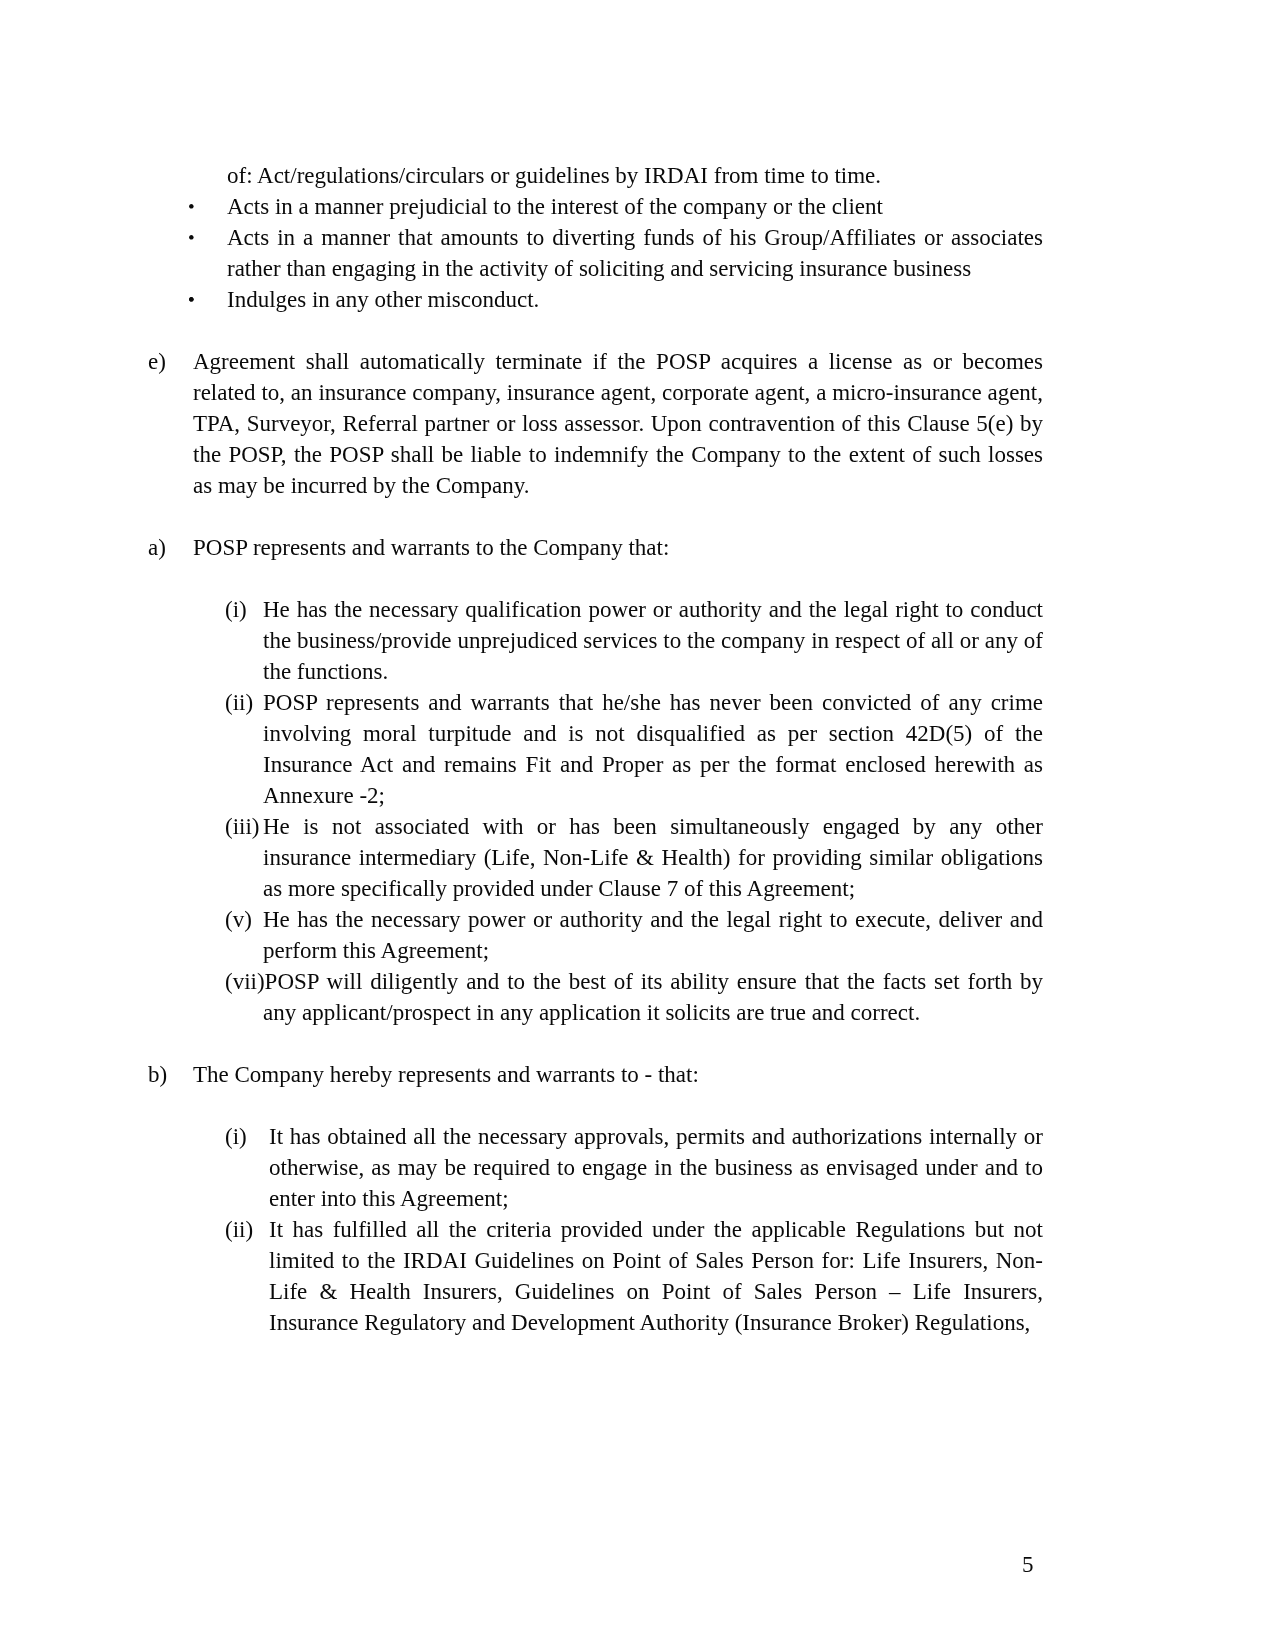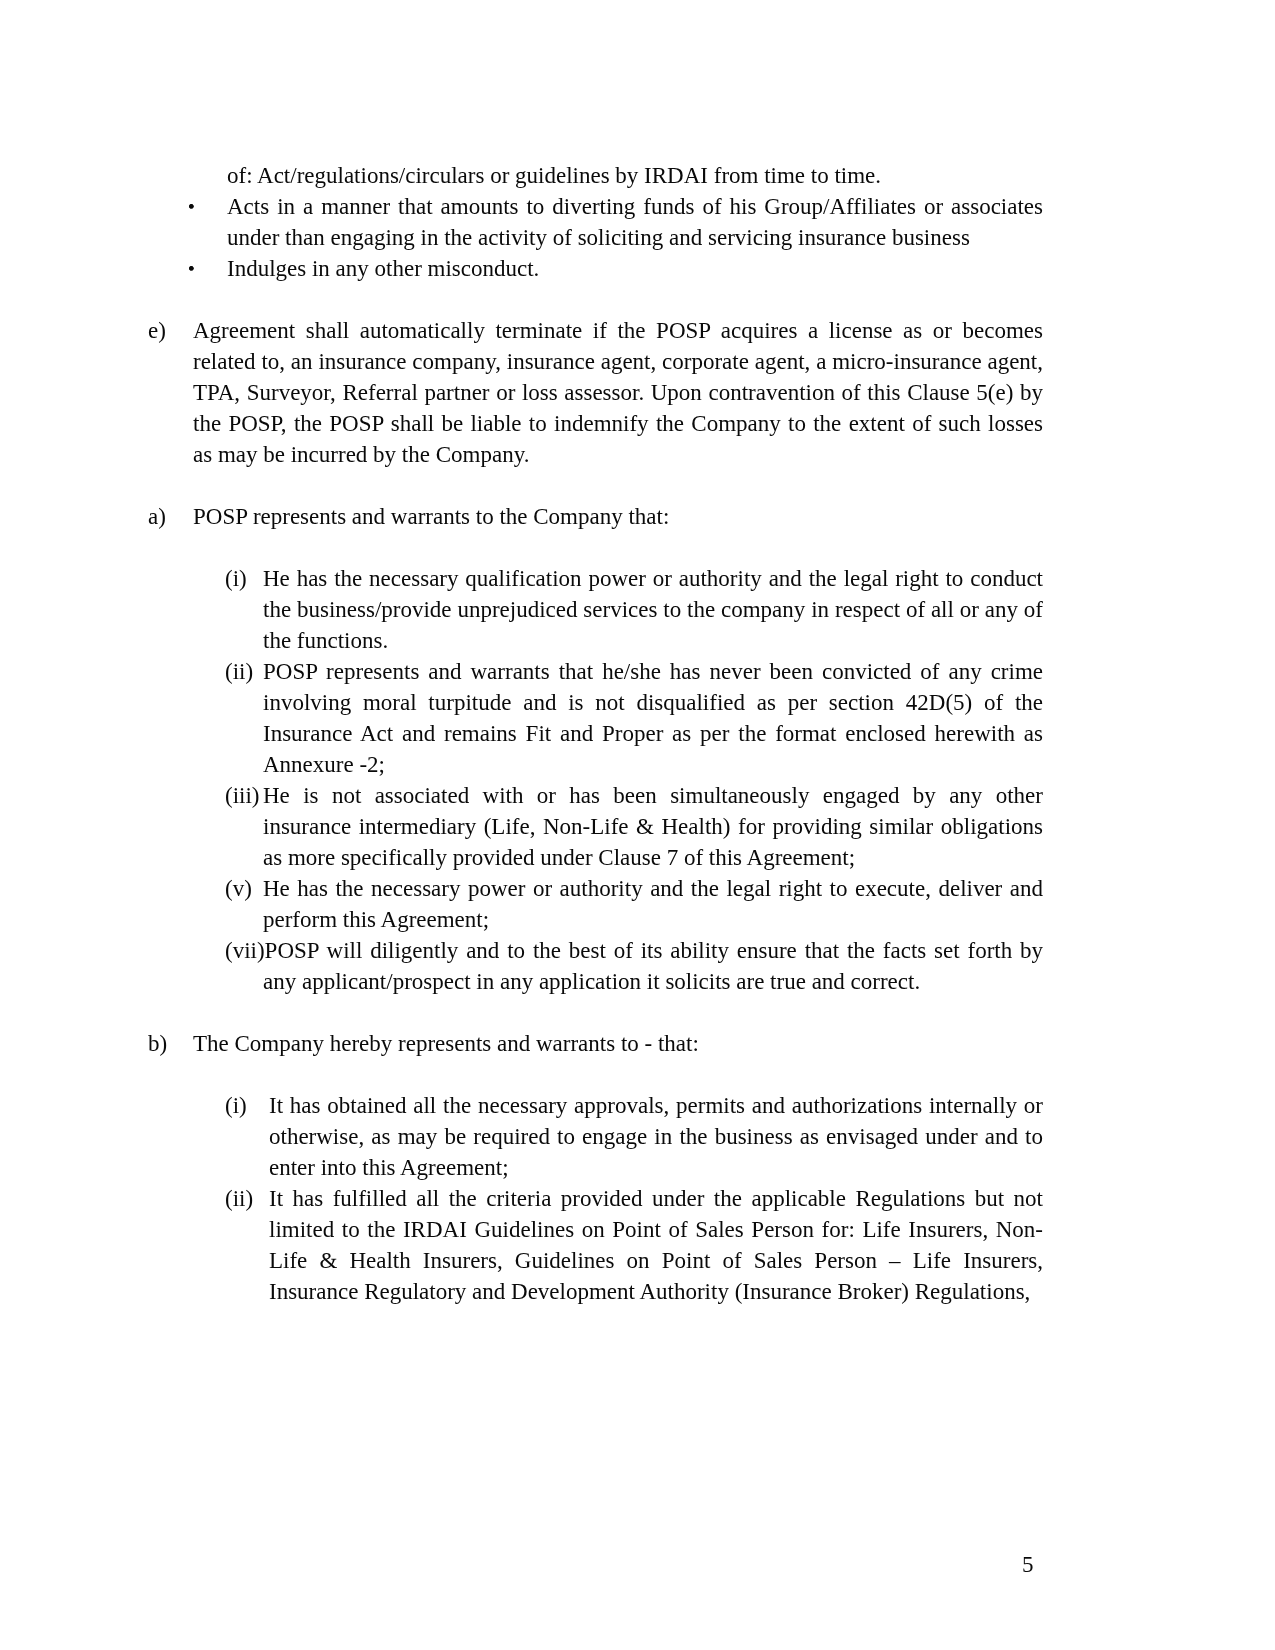--- a/index.html
+++ b/index.html
@@ -89,24 +89,25 @@
 </head>
 <body>
 
 <div class="page">
 
   <div class="intro-line">of: Act/regulations/circulars or guidelines by IRDAI from time to time.</div>
 
   <div>
     <div class="bullet-item">
       <span class="dot">•</span>
+      <span>Acts in a manner prejudicial to the interest of the company or the client</span>
     </div>
     <div class="bullet-item">
       <span class="dot">•</span>
-      <span>Acts in a manner that amounts to diverting funds of his Group/Affiliates or associates under than engaging in the activity of soliciting and servicing insurance business</span>
+      <span>Acts in a manner that amounts to diverting funds of his Group/Affiliates or associates rather than engaging in the activity of soliciting and servicing insurance business</span>
     </div>
     <div class="bullet-item">
       <span class="dot">•</span>
     </div>
     <div class="bullet-item">
       <span class="dot">•</span>
       <span>Indulges in any other misconduct.</span>
     </div>
   </div>
 

